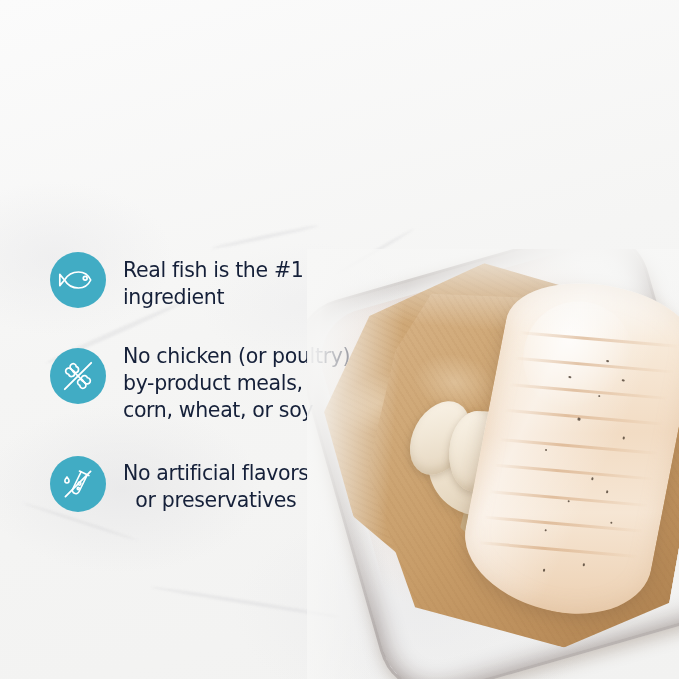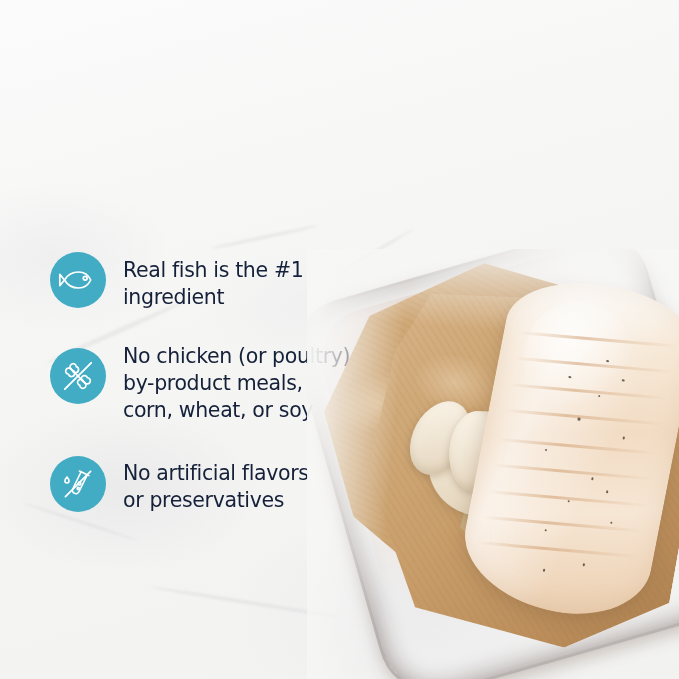--- a/index.html
+++ b/index.html
@@ -98,21 +98,21 @@
     position: absolute;
     left: 50px;
     top: 252px;
     width: 360px;
   }
   .benefit-row {
     display: flex;
     align-items: flex-start;
     margin-bottom: 32px;
   }
-  .benefit-row:last-child { margin-bottom: 0; }
+  .benefit-row:last-child { margin-bottom: 0; text-align: center; }
 
   .icon-circle {
     flex: 0 0 auto;
     width: 56px;
     height: 56px;
     border-radius: 50%;
     background: #41acc4;
     display: flex;
     align-items: center;
     justify-content: center;

